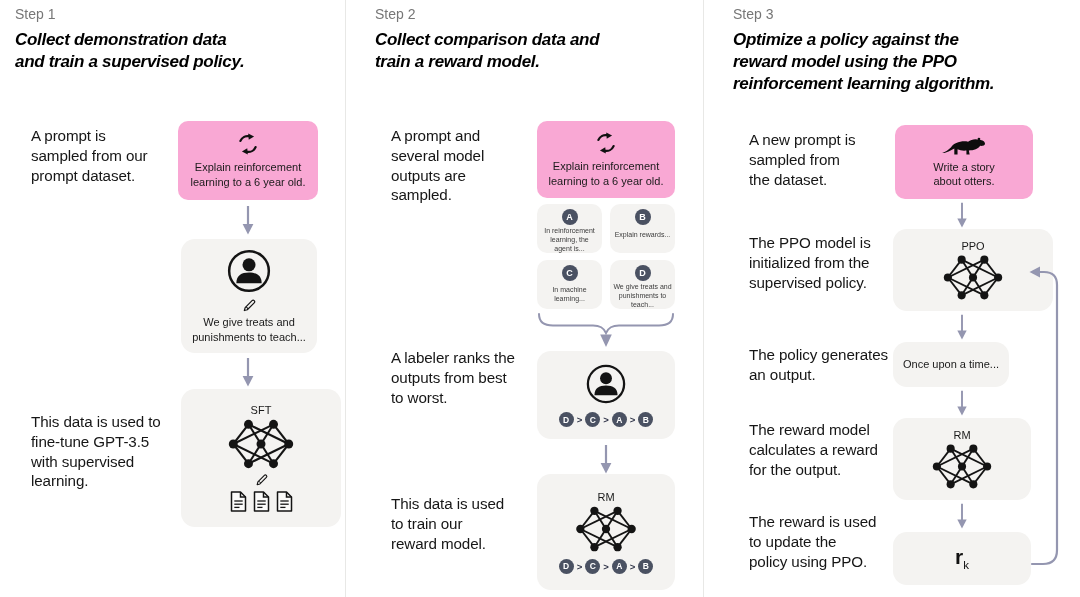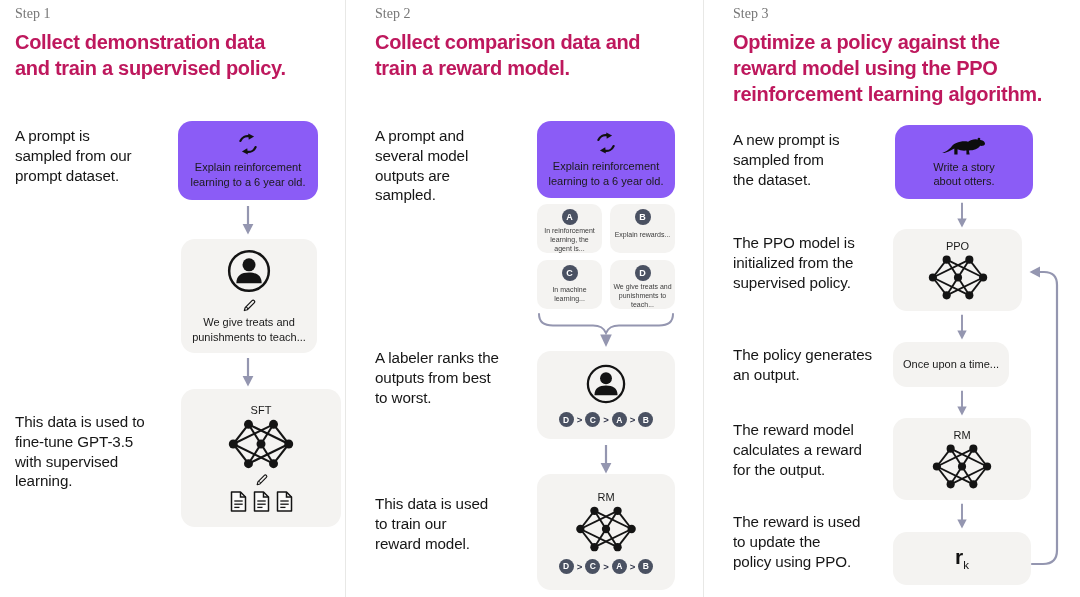--- a/index.html
+++ b/index.html
@@ -1,26 +1,26 @@
 <!DOCTYPE html>
 <html><head>
 <meta charset="utf-8">
 <style>
   html,body{margin:0;padding:0;background:#fff;}
   #page{position:relative;width:1080px;height:597px;background:#ffffff;
         font-family:"Liberation Sans",sans-serif;color:#141414;overflow:hidden;}
   .divider{position:absolute;top:0;height:597px;width:1px;background:#e8e8e6;}
-  .step-label{position:absolute;font-size:14px;color:#767676;font-family:Liberation Serif, serif;}
-  .title{position:absolute;font-weight:700;font-size:20px;line-height:1.3;
-         letter-spacing:-0.3px;color:#be185d;white-space:pre-line;}
+  .step-label{position:absolute;font-size:14px;color:#767676;}
+  .title{position:absolute;font-weight:700;font-size:17px;line-height:1.3;
+         letter-spacing:-0.3px;color:#000000;white-space:pre-line;font-style:italic;}
   .caption{position:absolute;font-size:15.2px;line-height:1.3;letter-spacing:-0.1px;
-           color:#161616;white-space:pre-line;}
+           color:#161616;white-space:pre-line;margin-left:16px;}
   .box{position:absolute;border-radius:14px;display:flex;flex-direction:column;
        align-items:center;justify-content:center;text-align:center;box-sizing:border-box;}
-  .green{background:#8b5cf6;}
+  .green{background:#f9a8d4;border-radius:10px;}
   .gray{background:#f4f3f1;}
   .boxtext{font-size:11px;line-height:1.3;color:#1a1a1a;white-space:pre-line;margin-top:4px;}
   .mlabel{font-size:11px;color:#1a1a1a;}
   .cards{position:absolute;left:537px;top:204px;width:138px;display:grid;
          grid-template-columns:65px 65px;grid-template-rows:49px 49px;gap:7px 8px;}
   .card{background:#f4f3f1;border-radius:10px;display:flex;flex-direction:column;
         align-items:center;padding-top:5px;box-sizing:border-box;overflow:hidden;}
   .badge{width:16px;height:16px;border-radius:50%;background:#4a5162;color:#fff;
          font-size:9px;font-weight:700;display:flex;align-items:center;justify-content:center;flex:none;}
   .cardtext{font-size:7px;line-height:1.25;color:#3c3c3c;white-space:pre-line;margin-top:2px;text-align:center;}
@@ -269,21 +269,21 @@
 about otters.</div>
   </div>
 
   <svg class="abs" style="left:955px;top:202px" width="14" height="26" viewBox="0 0 14 30">
       <use href="#icon-arrow-down"></use>
     </svg>
 
   <div class="caption" style="left:733px;top:233px">The PPO model is
 initialized from the
 supervised policy.</div>
-  <div class="box gray" style="left:893px;top:229px;width:129px;height:82px">
+  <div class="box gray" style="left:893px;top:229px;width:160px;height:82px">
     <div class="mlabel">PPO</div>
     <svg width="62" height="47" style="margin-top:2px">
         <use href="#icon-net"></use>
       </svg>
   </div>
 
   <svg class="abs" style="left:955px;top:314px" width="14" height="26" viewBox="0 0 14 30">
       <use href="#icon-arrow-down"></use>
     </svg>
 

